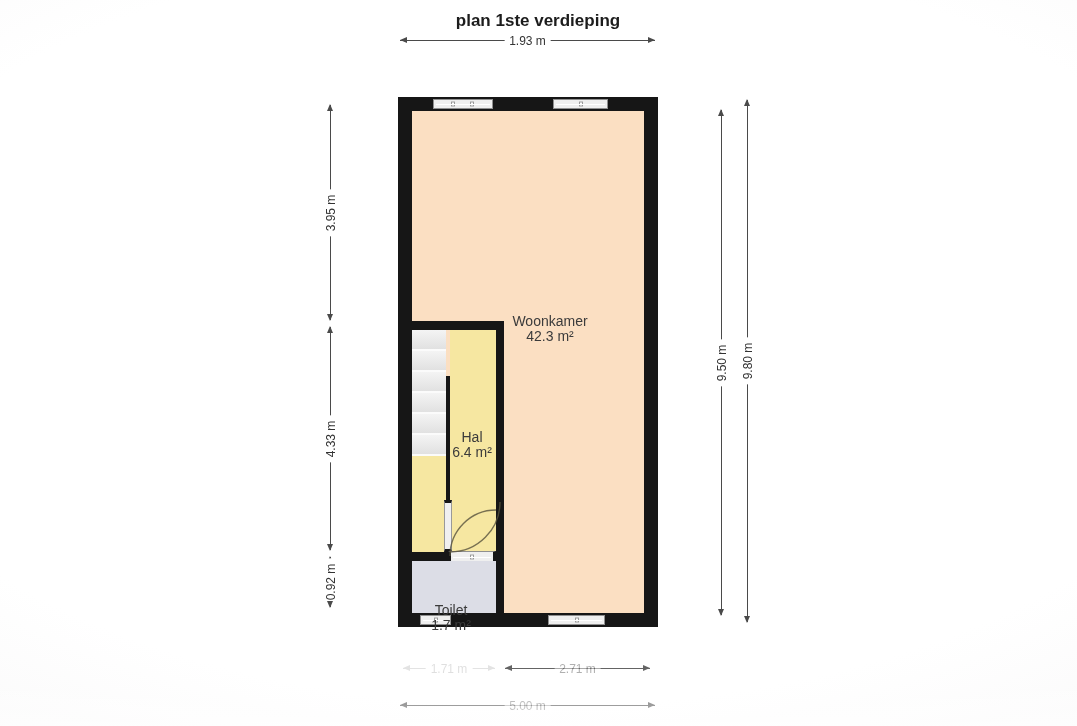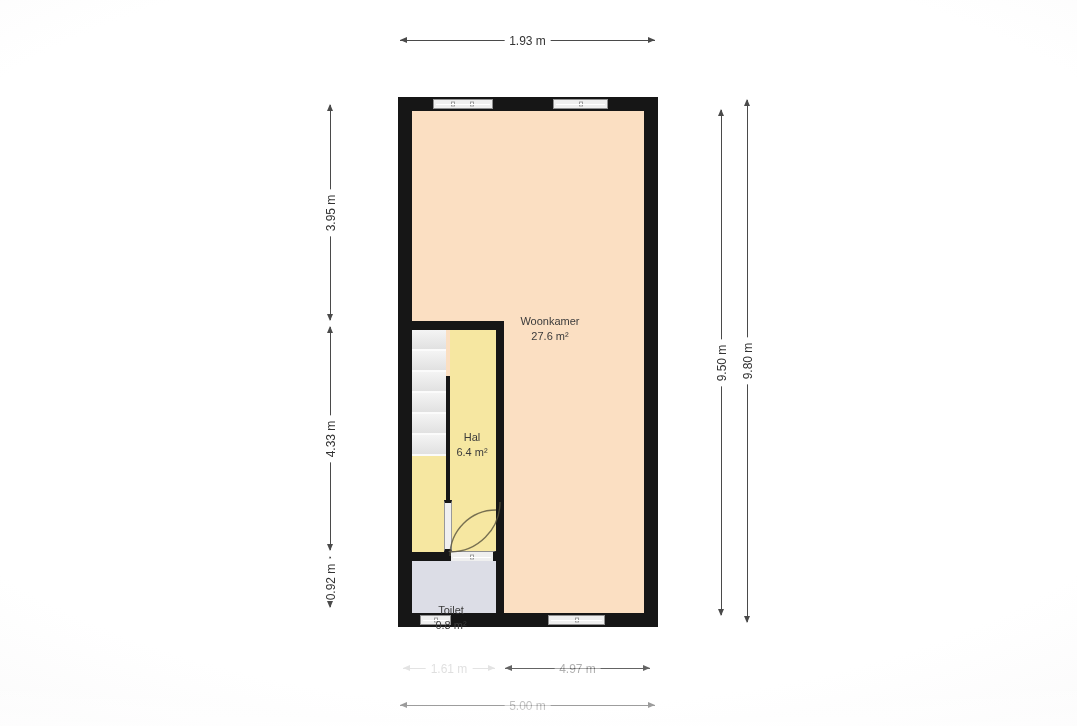--- a/index.html
+++ b/index.html
@@ -54,29 +54,30 @@
   .tread{height:19px;background:linear-gradient(to bottom,#f4f4f4,#e1e1e1);border-bottom:2px solid #fbfbfb;}
   
   .window{position:absolute;box-sizing:border-box;background:#efefef;border:1px solid #8f8f8f;}
   .window::after{content:"";position:absolute;left:2px;right:2px;top:50%;height:1px;background:#ffffff;}
   .window .mull{position:absolute;top:50%;transform:translate(-50%,-50%);width:4px;height:5px;
     background:#fff;border:1px solid #9a9a9a;box-sizing:border-box;}
   .door-band{border-left:3px solid var(--wall,#161616);border-right:3px solid var(--wall,#161616);}
   .door-leaf-v{position:absolute;box-sizing:border-box;background:#f0f0f0;border:1px solid #999;
     border-top:3px solid var(--wall,#161616);border-bottom:3px solid var(--wall,#161616);}
   
-  .room-label{position:absolute;text-align:center;font-size:11px;line-height:15px;color:#3b3b3b;}
+  .room-label{position:absolute;text-align:center;font-size:14px;line-height:15px;color:#3b3b3b;}
   .bottom-fade{position:absolute;left:0;bottom:0;width:100%;height:50px;
     background:linear-gradient(to bottom,rgba(255,255,255,0),rgba(255,255,255,.55));pointer-events:none;}
 </style>
 </head>
 <body>
 
 <div id="stage">
 
+  <div class="plan-title">plan 1ste verdieping</div>
 
   <div class="h-dim" style="left:400px;top:40px;width:255px;">
     <span class="dim-label">1.93 m</span>
   </div>
 
   <div class="plan-outer"></div>
 
   <div class="abs wall" style="left:412px;top:321px;width:92px;height:9px;"></div>
   <div class="abs wall" style="left:496px;top:321px;width:8px;height:292px;"></div>
 
@@ -118,52 +119,52 @@
   </div>
   <div class="window" style="left:420px;top:615px;width:31px;height:10px;">
     <span class="mull" style="left:50%;"></span>
   </div>
   <div class="window" style="left:548px;top:615px;width:57px;height:10px;">
     <span class="mull" style="left:50%;"></span>
   </div>
 
   <div class="room-label" style="left:480px;top:314px;width:140px;">
     <div>Woonkamer</div>
-    <div>27.6 m²</div>
+    <div>42.3 m²</div>
   </div>
   <div class="room-label" style="left:436px;top:430px;width:72px;">
     <div>Hal</div>
     <div>6.4 m²</div>
   </div>
   <div class="room-label" style="left:410px;top:603px;width:82px;">
     <div>Toilet</div>
-    <div>0.8 m²</div>
+    <div>1.7 m²</div>
   </div>
 
   <div class="v-dim" style="left:330px;top:105px;height:215px;">
     <span class="dim-label">3.95 m</span>
   </div>
   <div class="v-dim" style="left:330px;top:327px;height:223px;">
     <span class="dim-label">4.33 m</span>
   </div>
   <div class="v-dim" style="left:330px;top:557px;height:50px;">
     <span class="dim-label">0.92 m</span>
   </div>
 
   <div class="v-dim" style="left:721px;top:110px;height:505px;">
     <span class="dim-label">9.50 m</span>
   </div>
   <div class="v-dim" style="left:747px;top:100px;height:522px;">
     <span class="dim-label">9.80 m</span>
   </div>
 
   <div class="h-dim faded-15" style="left:403px;top:668px;width:92px;">
-    <span class="dim-label">1.61 m</span>
+    <span class="dim-label">1.71 m</span>
   </div>
   <div class="h-dim faded-45" style="left:505px;top:668px;width:145px;">
-    <span class="dim-label">4.97 m</span>
+    <span class="dim-label">2.71 m</span>
   </div>
   <div class="h-dim faded-55" style="left:400px;top:705px;width:255px;">
     <span class="dim-label">5.00 m</span>
   </div>
 
   <div class="bottom-fade"></div>
 </div>
 
 </body></html>

